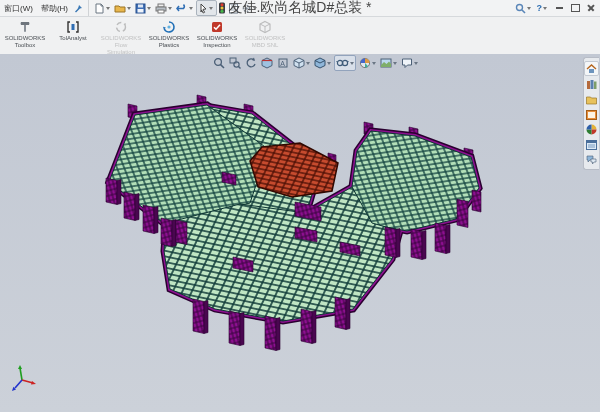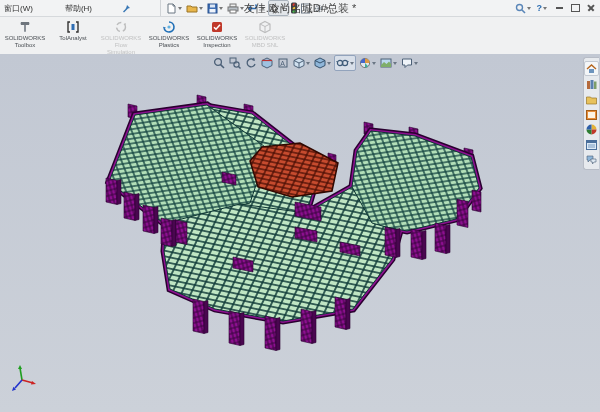--- a/index.html
+++ b/index.html
@@ -1,29 +1,29 @@
 <!DOCTYPE html>
 <html><head>
 <meta charset="utf-8">
 <style>
   html,body{margin:0;padding:0;width:600px;height:412px;overflow:hidden;
     font-family:"Liberation Sans","DejaVu Sans",sans-serif;background:#c6cbd5;}
   .app{position:relative;width:600px;height:412px;}
 
   
   .titlebar{position:absolute;top:0;left:0;width:600px;height:16px;background:#f2f3f4;
-    border-bottom:1px solid #d6d9dc;display:flex;align-items:center;font-size:8px;color:#333;gap:24px;}
+    border-bottom:1px solid #d6d9dc;display:flex;align-items:center;font-size:8px;color:#333;}
   .menu-item{padding:0 4px;white-space:nowrap;cursor:default;}
   .pin{width:12px;height:12px;display:inline-flex;align-items:center;justify-content:center;}
   .qat{display:flex;align-items:center;margin-left:4px;border-left:1px solid #d0d3d6;padding-left:4px;}
   .qbtn{display:flex;align-items:center;height:14px;padding:0 1px;border-radius:2px;}
   .qbtn.active{background:#e2e6ea;border:1px solid #aab3bd;}
   .caret{width:0;height:0;border-left:2.5px solid transparent;border-right:2.5px solid transparent;
     border-top:3px solid #777;margin:0 2px 0 1px;}
-  .win-title{position:absolute;left:0;right:0;text-align:center;font-size:11px;color:#444;pointer-events:none;}
+  .win-title{position:absolute;left:0;right:0;text-align:center;font-size:14px;color:#444;pointer-events:none;}
   .tb-right{margin-left:auto;display:flex;align-items:center;gap:2px;padding-right:2px;z-index:2;}
   .searchbox{display:flex;align-items:center;width:74px;height:12px;background:#fff;
     border:1px solid #b9bec5;padding:0 2px;gap:2px;}
   .searchbox input{border:0;outline:0;width:58px;font-size:7.5px;color:#555;background:transparent;
     font-family:"Liberation Sans",sans-serif;}
   .helpq{font-size:9px;color:#2b6cb0;font-weight:bold;}
   .winbtn{width:14px;height:13px;display:inline-flex;align-items:center;justify-content:center;}
   .minbar{width:7px;height:0;border-bottom:2px solid #555;}
   .restbox{width:7px;height:6px;border:1.5px solid #555;}
   .xg{position:relative;width:8px;height:8px;}

